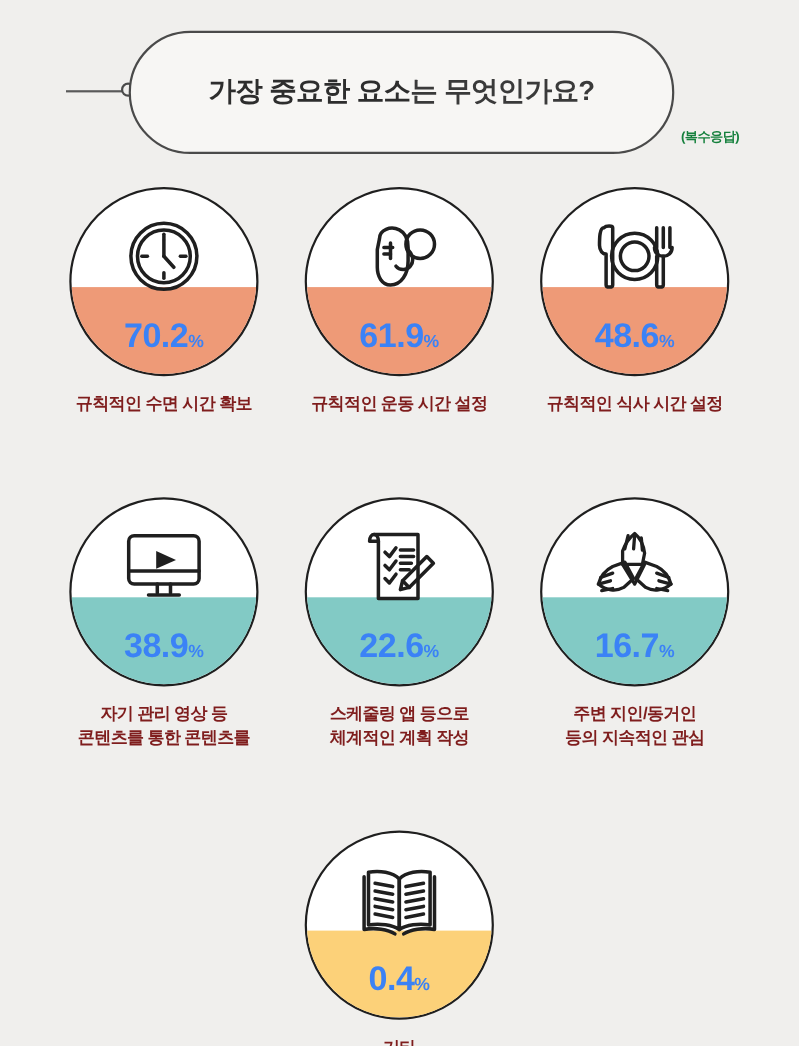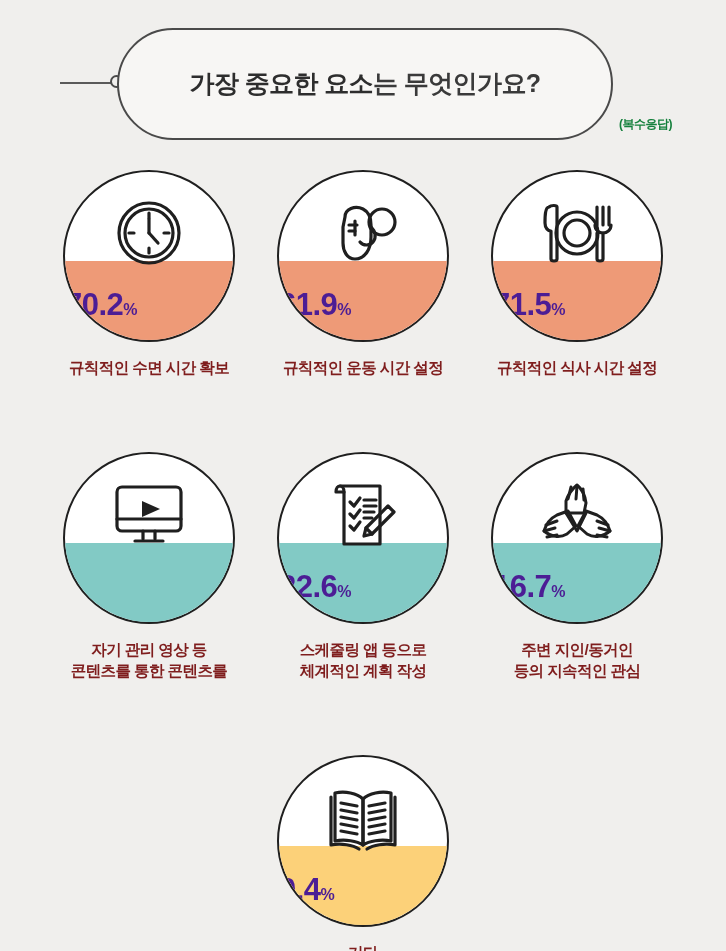--- a/index.html
+++ b/index.html
@@ -132,23 +132,24 @@
     justify-content: center;
   }
   .icon-wrap svg {
     display: block;
   }
   .pct {
     position: absolute;
     left: 0;
     bottom: 20px;
     width: 100%;
+    text-align: center;
     font-size: 31px;
     font-weight: bold;
-    color: #4c1d95;
+    color: #3b82f6;
     letter-spacing: -0.5px;
     line-height: 1;
   }
   .pct .sym {
     font-size: 16px;
     font-weight: bold;
     letter-spacing: 0;
   }
 
   .label {
@@ -223,41 +224,42 @@
         <div class="icon-wrap">
           <svg width="80" height="72" viewBox="0 0 80 72" fill="none" stroke="#1f1f1f" stroke-width="3.2" stroke-linecap="round" stroke-linejoin="round">
             <path d="M12 10 C8 10, 8 20, 8 26 C8 31, 11 34, 14 34 L14 62 C14 64, 16 64, 17 64 C19 64, 20 63, 20 62 L20 10 C20 8, 14 8, 12 10 Z"></path>
             <circle cx="40" cy="36" r="21"></circle>
             <circle cx="40" cy="36" r="13"></circle>
             <path d="M60 10 L60 28 M66 10 L66 28 M72 10 L72 28"></path>
             <path d="M58 28 C58 33, 62 36, 66 36 C70 36, 74 33, 74 28"></path>
             <path d="M66 36 L66 62 C66 64, 64 64, 63 64 C61 64, 60 63, 60 62 L60 36"></path>
           </svg>
         </div>
-        <div class="pct"><span>71.5</span><span class="sym">%</span></div>
+        <div class="pct"><span>48.6</span><span class="sym">%</span></div>
       </div>
       <div class="label">규칙적인 식사 시간 설정</div>
     </div>
 
   </div>
 
   <div class="row row-2">
 
     <div class="item">
       <div class="circle">
         <div class="fill" style="background: rgb(130, 202, 197);"></div>
         <div class="icon-wrap">
           <svg width="80" height="68" viewBox="0 0 80 68" fill="none" stroke="#1f1f1f" stroke-width="3.2" stroke-linecap="round" stroke-linejoin="round">
             <rect x="8" y="6" width="64" height="44" rx="5"></rect>
             <path d="M8 38 L72 38"></path>
             <polygon points="33,20 51,28 33,36" fill="#1f1f1f" stroke="none"></polygon>
             <path d="M34 50 L34 58 M46 50 L46 58"></path>
             <path d="M26 60 L54 60"></path>
           </svg>
         </div>
+        <div class="pct"><span>38.9</span><span class="sym">%</span></div>
       </div>
       <div class="label">자기 관리 영상 등
 콘텐츠를 통한 콘텐츠를</div>
     </div>
 
     <div class="item">
       <div class="circle">
         <div class="fill" style="background: rgb(130, 202, 197);"></div>
         <div class="icon-wrap">
           <svg width="74" height="74" viewBox="0 0 74 74" fill="none" stroke="#1f1f1f" stroke-width="3.2" stroke-linecap="round" stroke-linejoin="round">

